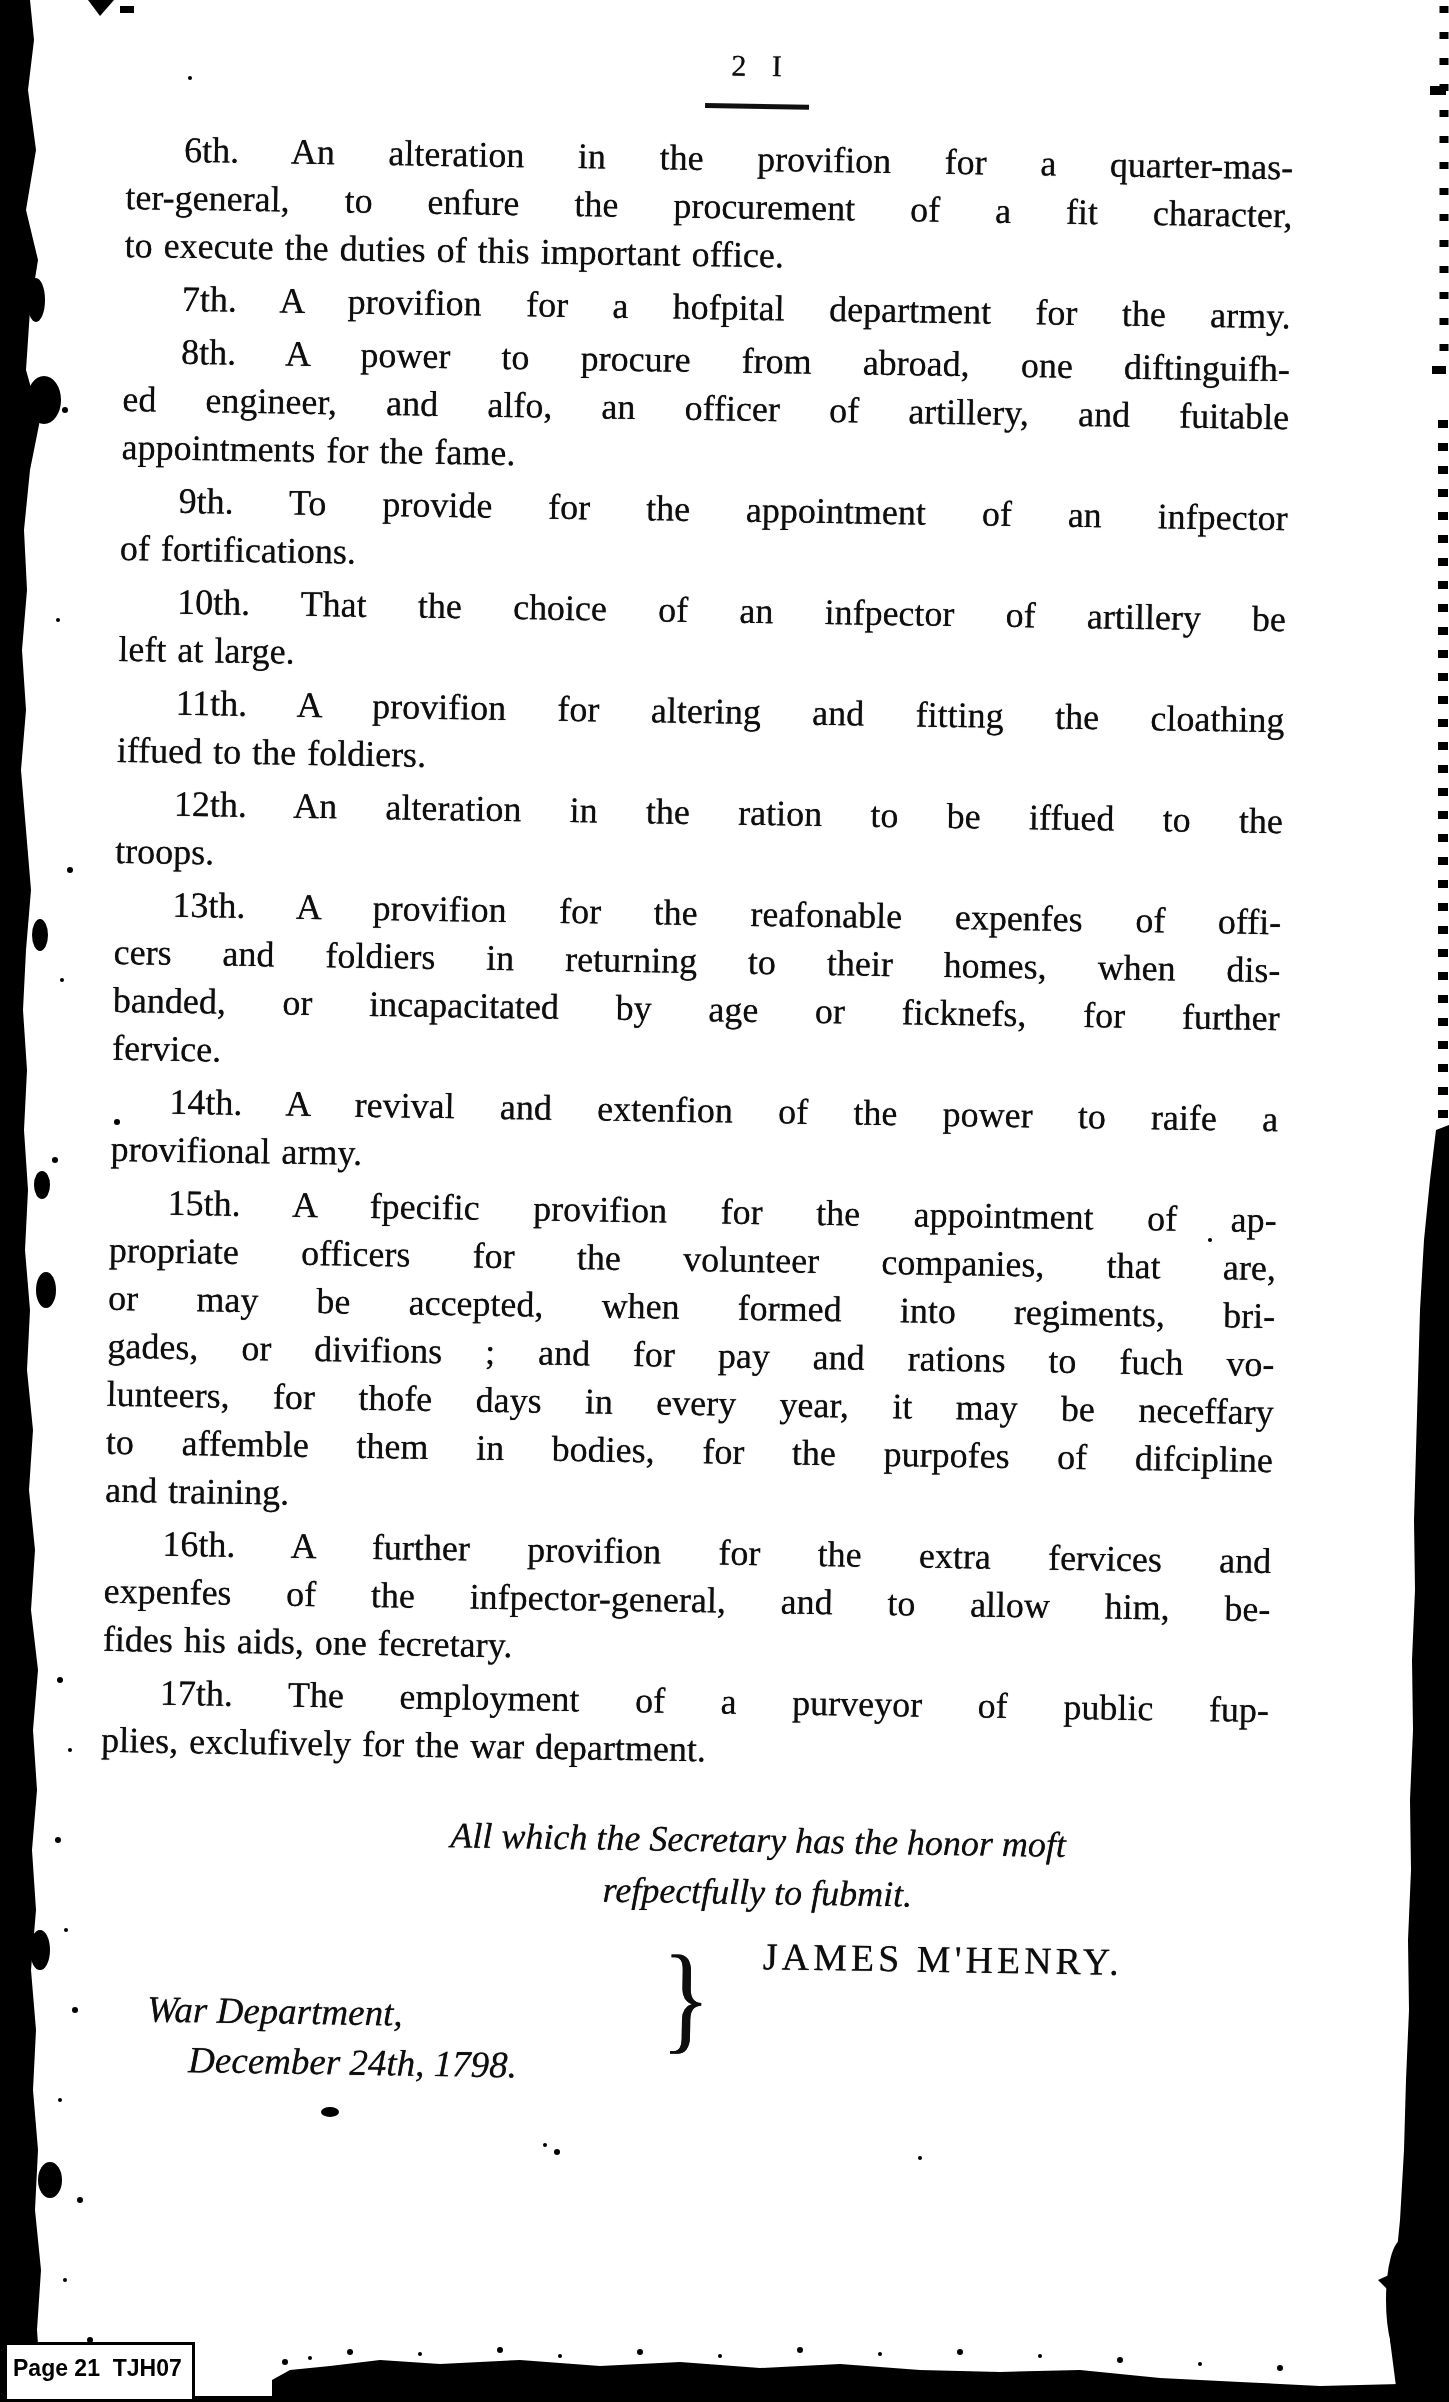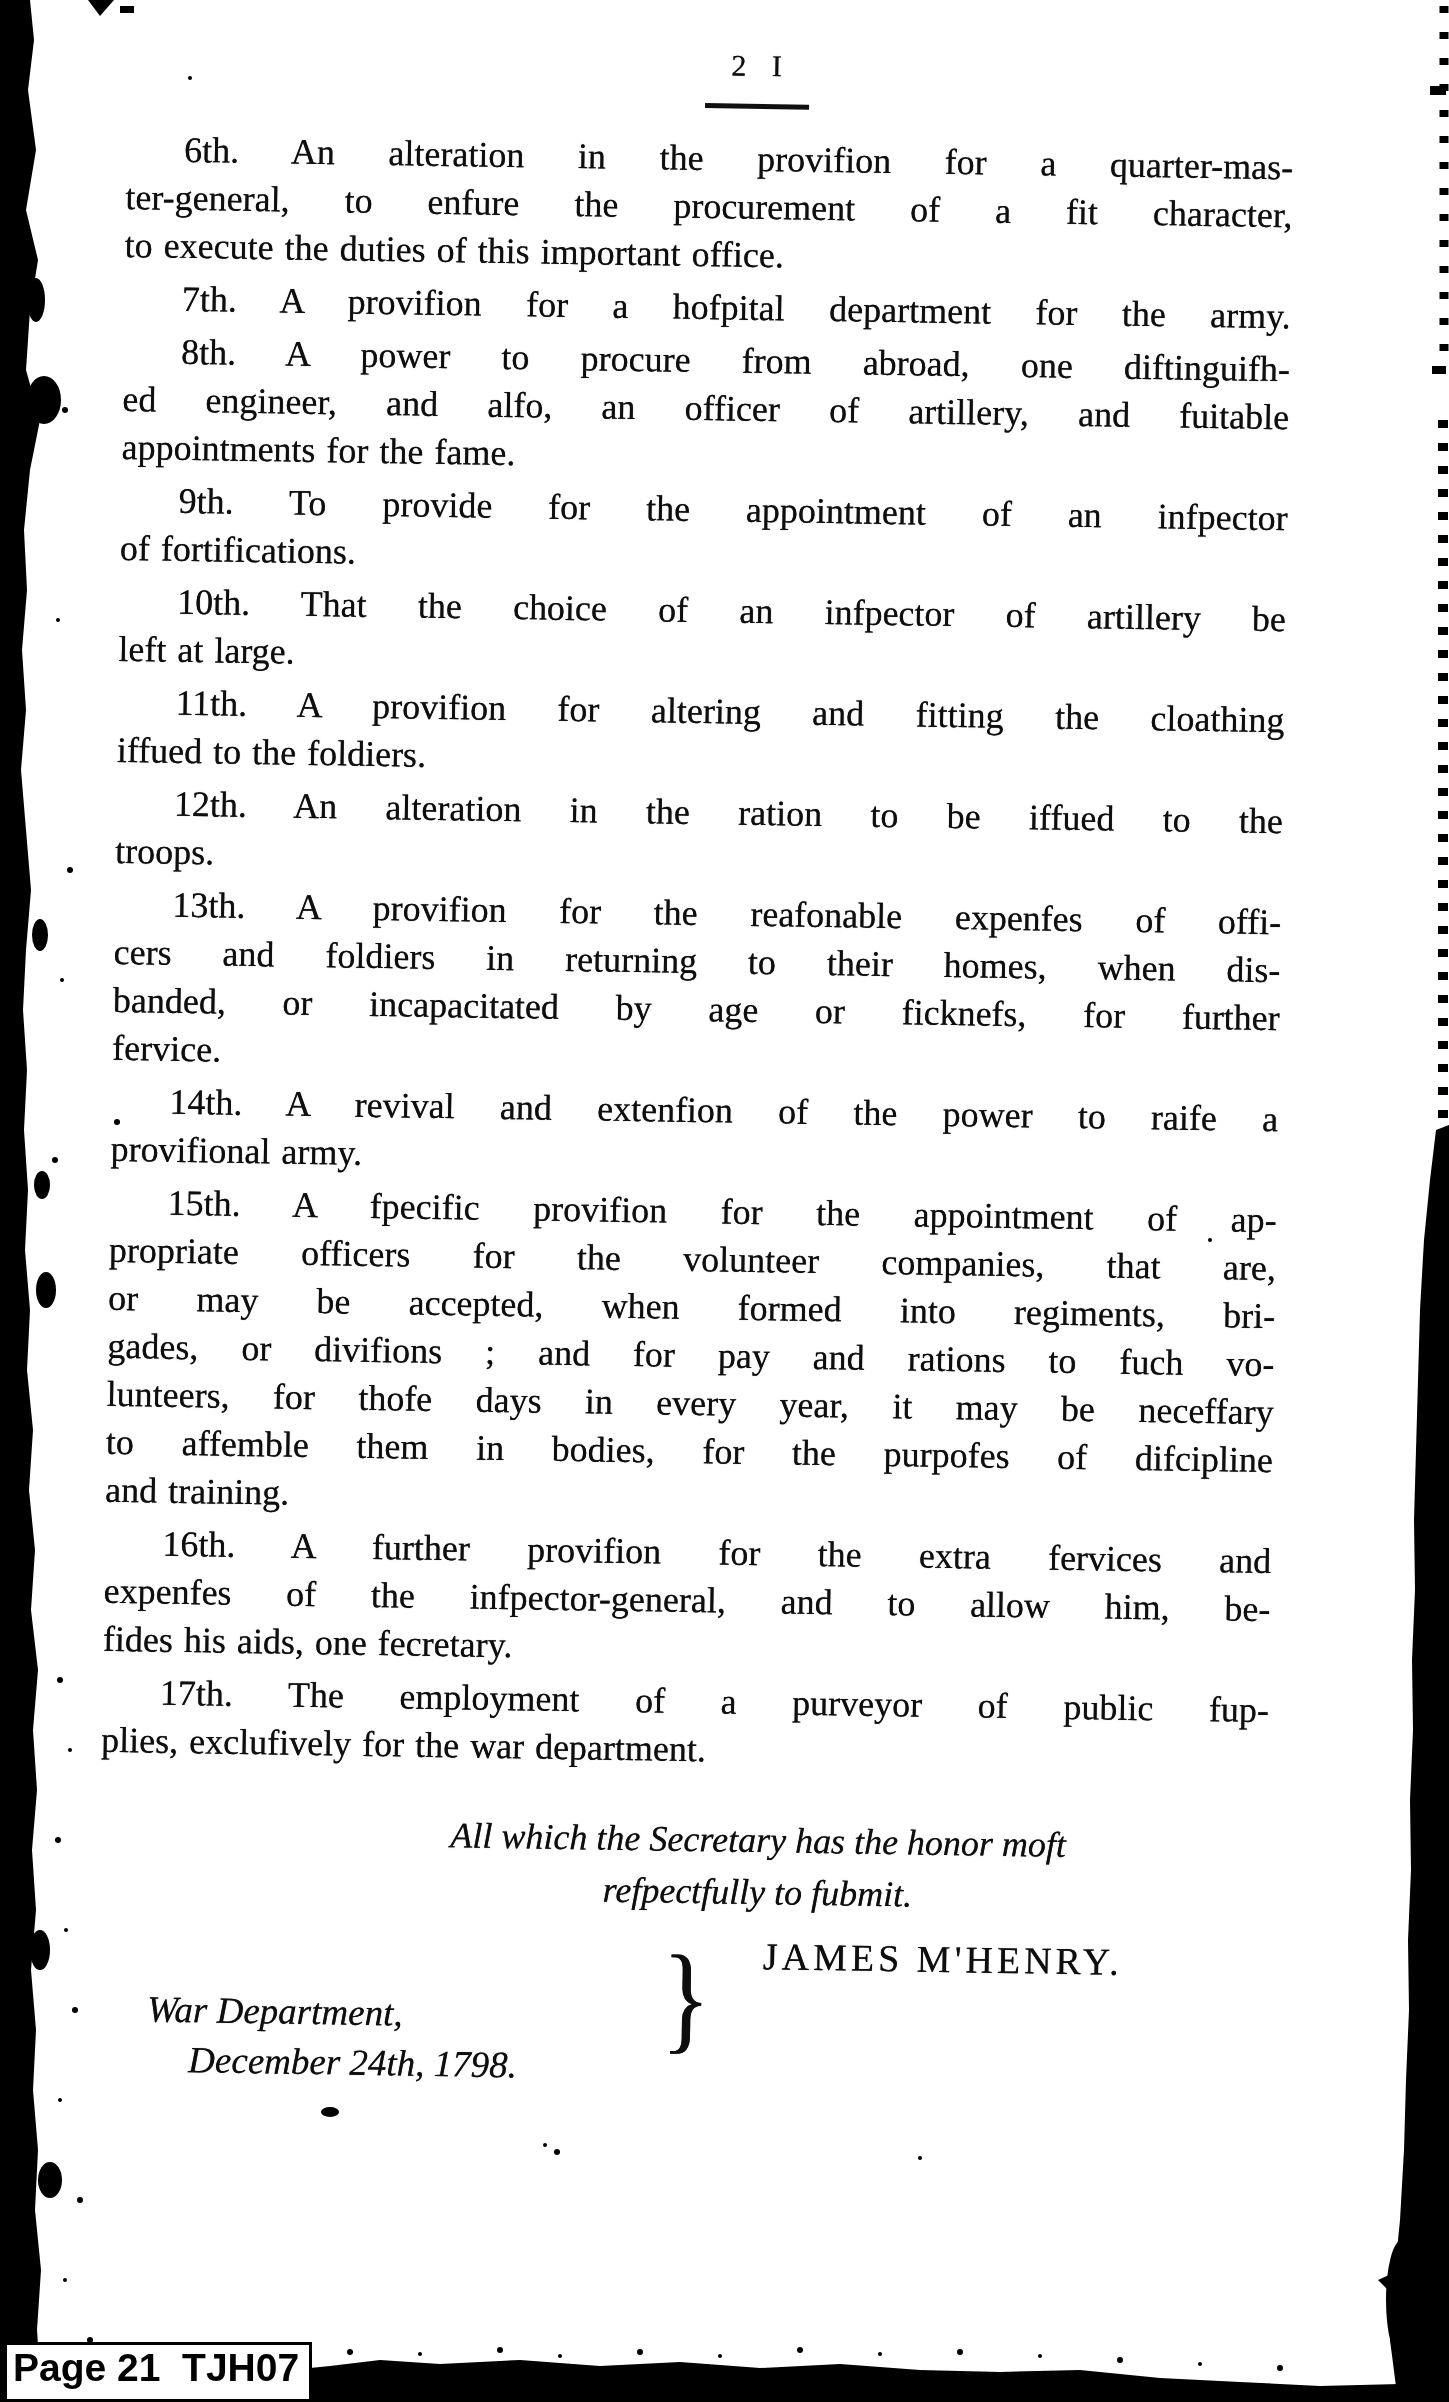--- a/index.html
+++ b/index.html
@@ -79,21 +79,21 @@
 
   
   .footer-label{
     position:absolute;left:4px;top:2342px;z-index:10;
     background:#ffffff;
     border:3px solid #000000;
     height:46px;line-height:46px;
     padding:0 10px 8px 6px;
     font-family:"Liberation Sans",sans-serif;
     font-weight:bold;
-    font-size:39px;
+    font-size:23px;
     color:#000;
     white-space:pre;
   }
 </style>
 </head>
 <body>
 
 <div class="page">
 
   <div class="content">

